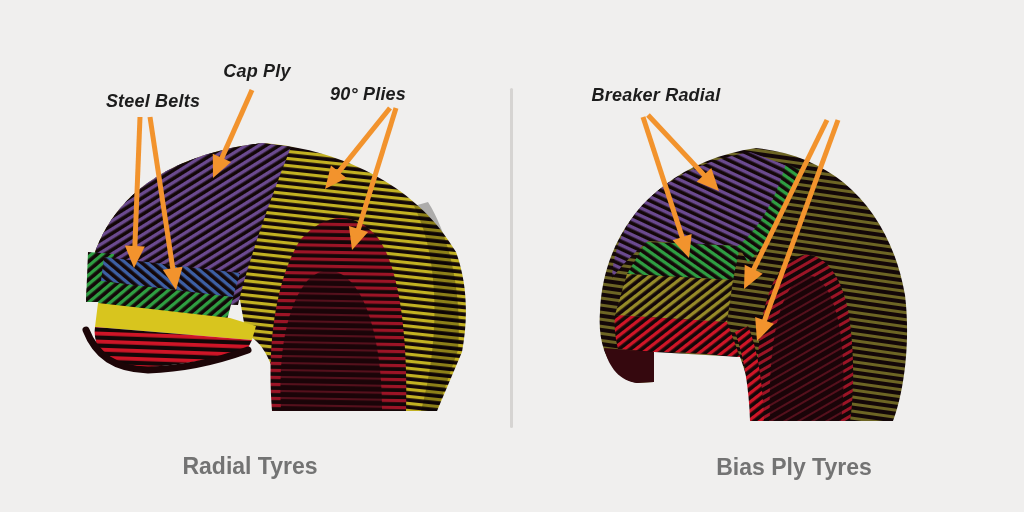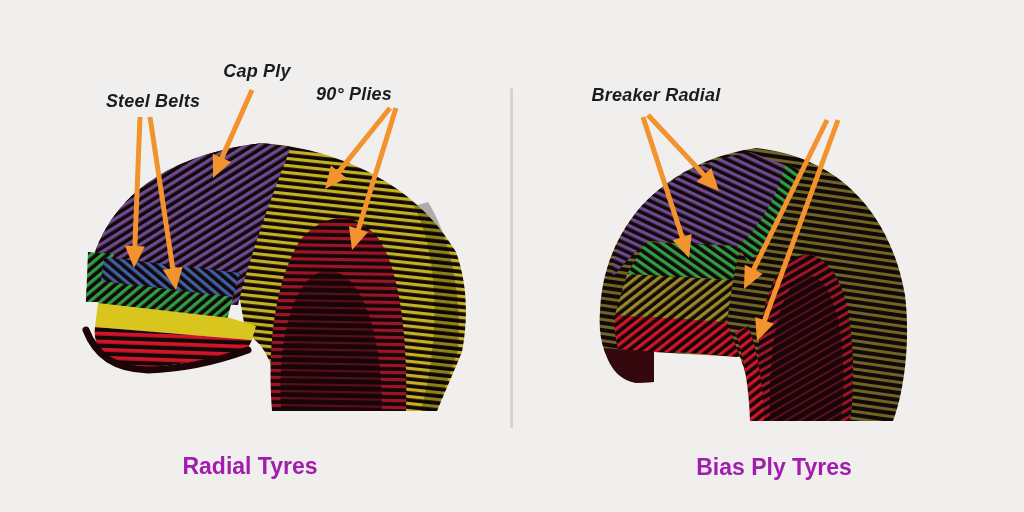--- a/index.html
+++ b/index.html
@@ -13,29 +13,29 @@
     background:#d6d4d2;border-radius:2px;
   }
   .art{position:absolute;left:0;top:0;width:1024px;height:512px;}
   .plabel{
     position:absolute;transform:translate(-50%,-50%);
     font-weight:bold;font-style:italic;font-size:18px;line-height:27px;
     color:#1c1c1c;white-space:nowrap;text-align:center;letter-spacing:.2px;
   }
   #lbl-steel-belts{left:141px;top:101px;margin-left:12px;}
   #lbl-cap-ply{left:257px;top:71px;}
-  #lbl-ninety-plies{left:354px;top:94px;}
+  #lbl-ninety-plies{left:368px;top:94px;}
   #lbl-breaker-plies{left:656px;top:95px;}
   #lbl-overlapping{left:871px;top:86px;}
   .caption{
     position:absolute;transform:translate(-50%,-50%);
-    font-weight:bold;font-size:23px;color:#a21caf;white-space:nowrap;
+    font-weight:bold;font-size:23px;color:#737373;white-space:nowrap;
   }
   #cap-left{left:250px;top:466px;}
-  #cap-right{left:774px;top:467px;}
+  #cap-right{left:794px;top:467px;}
 </style>
 </head>
 <body>
 
 <div class="stage" style="background: rgb(240, 239, 238);">
 
   <div class="divider" style="background: rgb(214, 212, 210);"></div>
 
   <svg class="art" viewBox="0 0 1024 512">
     <defs>

